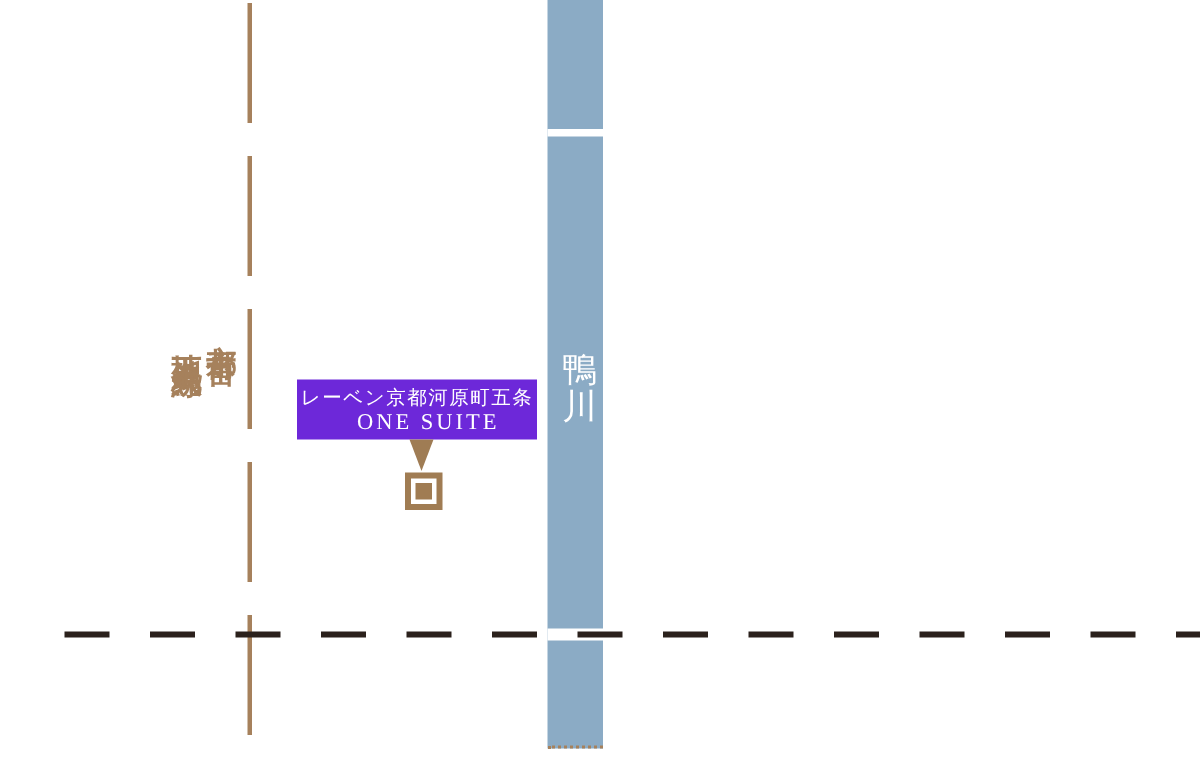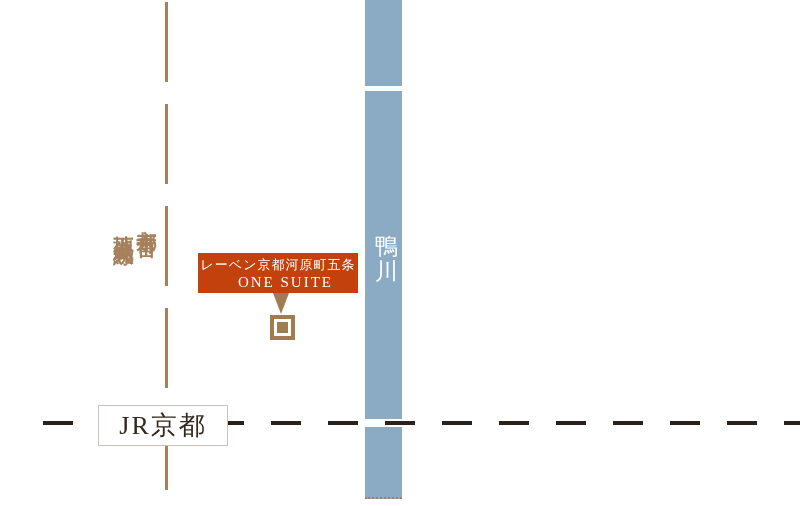--- a/index.html
+++ b/index.html
@@ -39,21 +39,21 @@
     left: 371px; top: 217px;
     writing-mode: vertical-rl;
     color: #ffffff;
     font-size: 23px;
     letter-spacing: 24px;
   }
 
   
   #property-label-box {
     left: 198px; top: 253px; width: 160px; height: 40px;
-    background: #c2410c; color: #ffffff;
+    background: #6d28d9; color: #ffffff;
     text-align: center;
     display: flex; flex-direction: column; justify-content: center;
   }
   #property-name-jp { font-size: 13px; line-height: 18px; letter-spacing: 1px; }
   #property-name-en { font-size: 15px; line-height: 17px; letter-spacing: 2px; padding-left: 15px; }
   #property-pointer {
     left: 273px; top: 293px; width: 0; height: 0;
     border-left: 8px solid transparent;
     border-right: 8px solid transparent;
     border-top: 21px solid #9f7c54;
@@ -95,23 +95,20 @@
 
   <div id="subway-label" class="abs">
     <span class="col col-right">京都市営</span>
     <span class="col col-left">地下鉄烏丸線</span>
   </div>
 
   <svg class="layer">
     <line x1="43" y1="423" x2="800" y2="423" stroke="#2b211c" stroke-width="4" stroke-dasharray="30 27"></line>
   </svg>
 
-  <div id="jr-station-box" class="abs">
-    <span id="jr-station-label">JR京都</span>
-  </div>
 
   <div id="property-label-box" class="abs">
     <div id="property-name-jp">レーベン京都河原町五条</div>
     <div id="property-name-en">ONE SUITE</div>
   </div>
   <div id="property-pointer" class="abs"></div>
   <div id="property-marker" class="abs">
     <div id="property-marker-inner"></div>
   </div>
 

